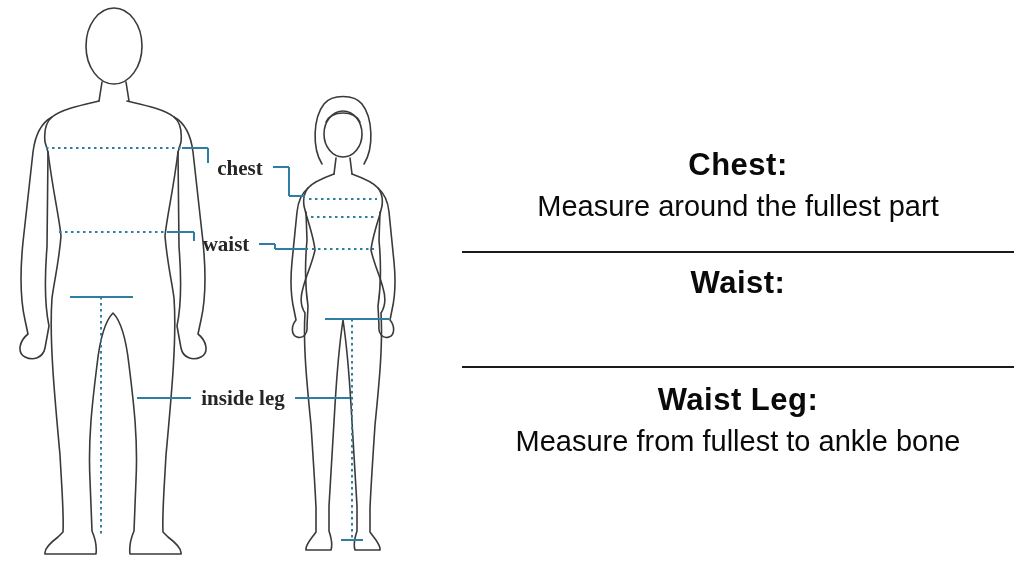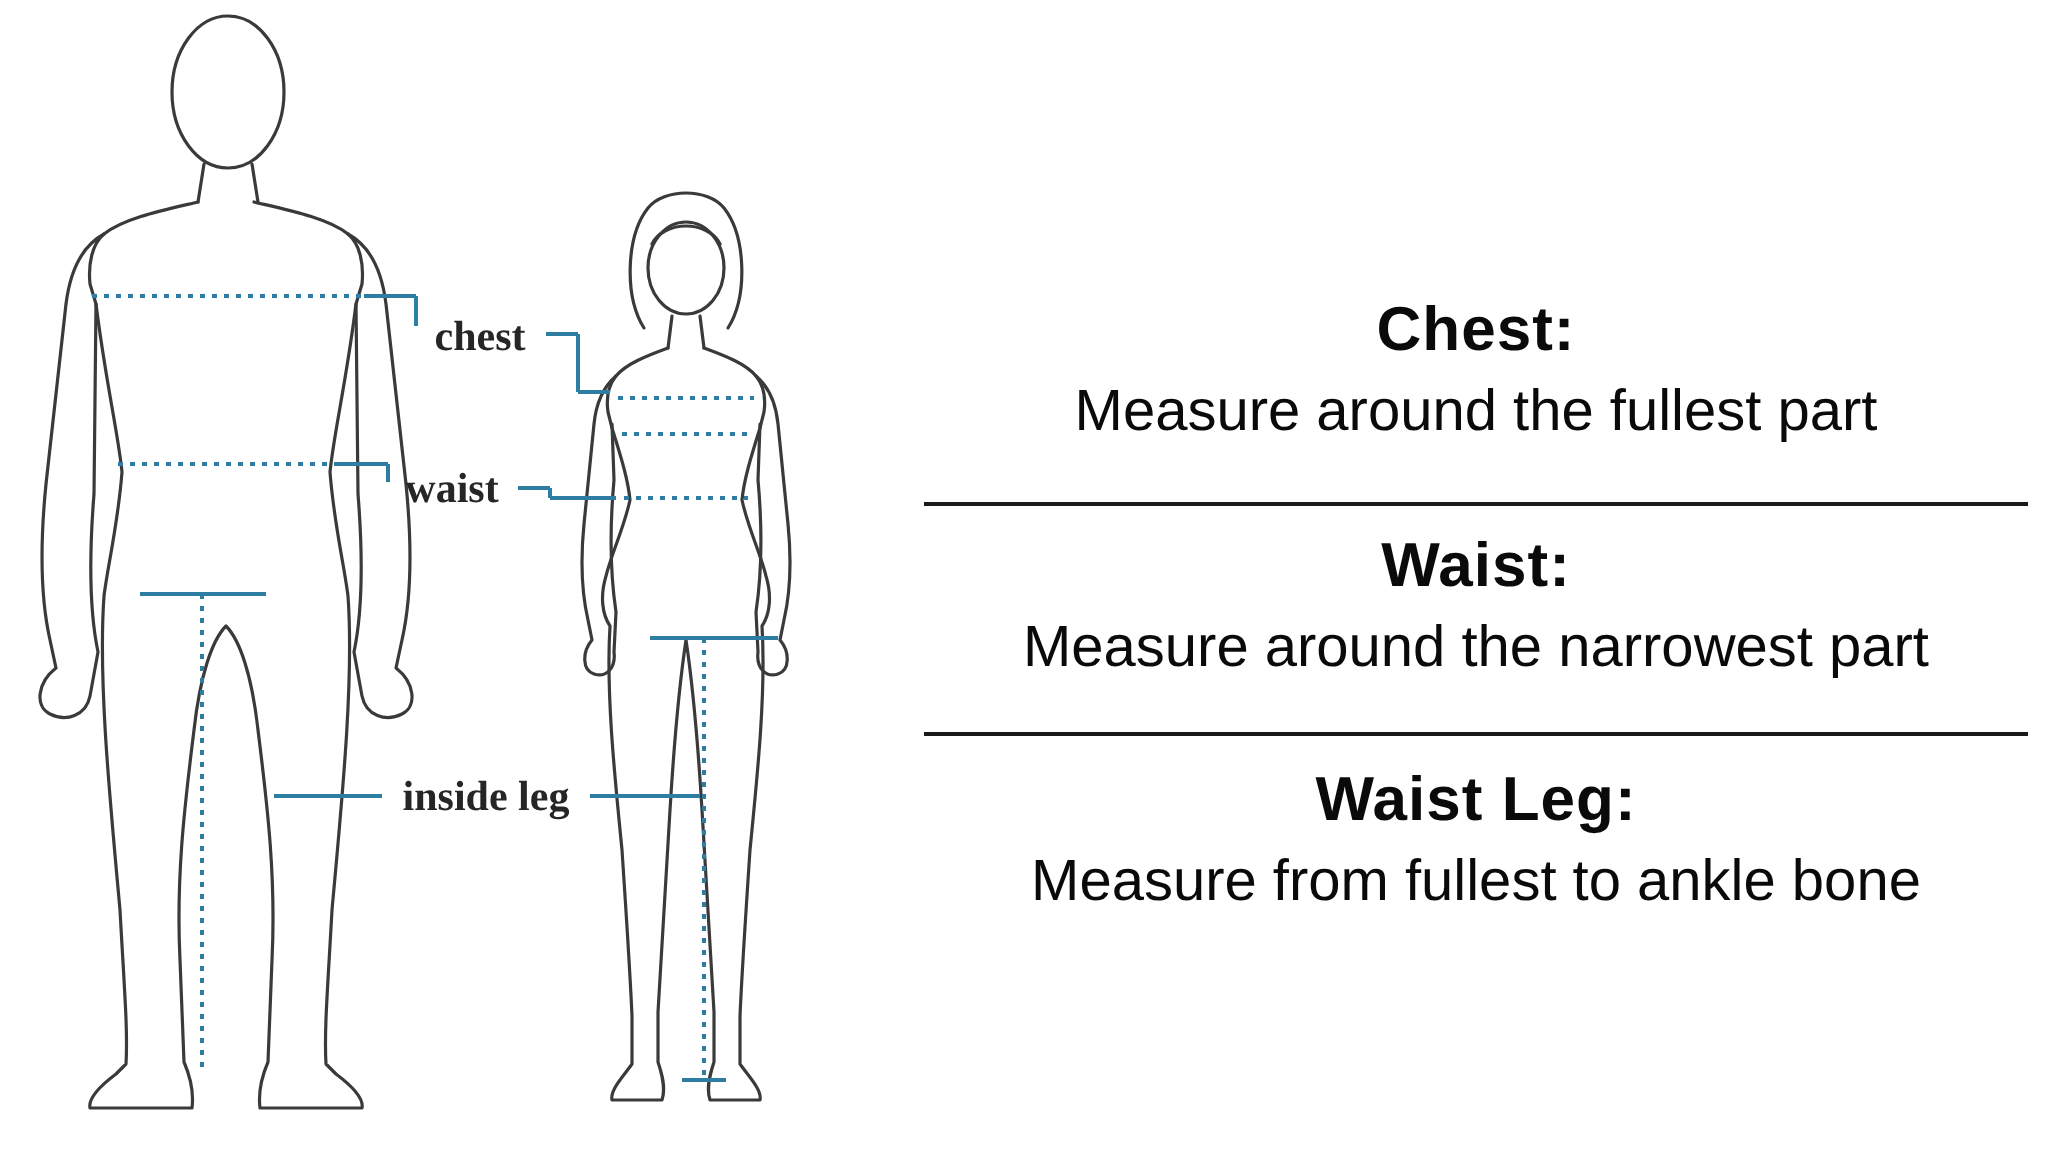--- a/index.html
+++ b/index.html
@@ -193,21 +193,20 @@
 
     <div class="section sec-chest">
       <h2>Chest:</h2>
       <p>Measure around the fullest part</p>
     </div>
 
     <div class="divider div-1"></div>
 
     <div class="section sec-waist">
       <h2>Waist:</h2>
-      <p>Measure around the narrowest part</p>
     </div>
 
     <div class="divider div-2"></div>
 
     <div class="section sec-insideleg">
       <h2>Waist Leg:</h2>
       <p>Measure from fullest to ankle bone</p>
     </div>
 
   </div>

